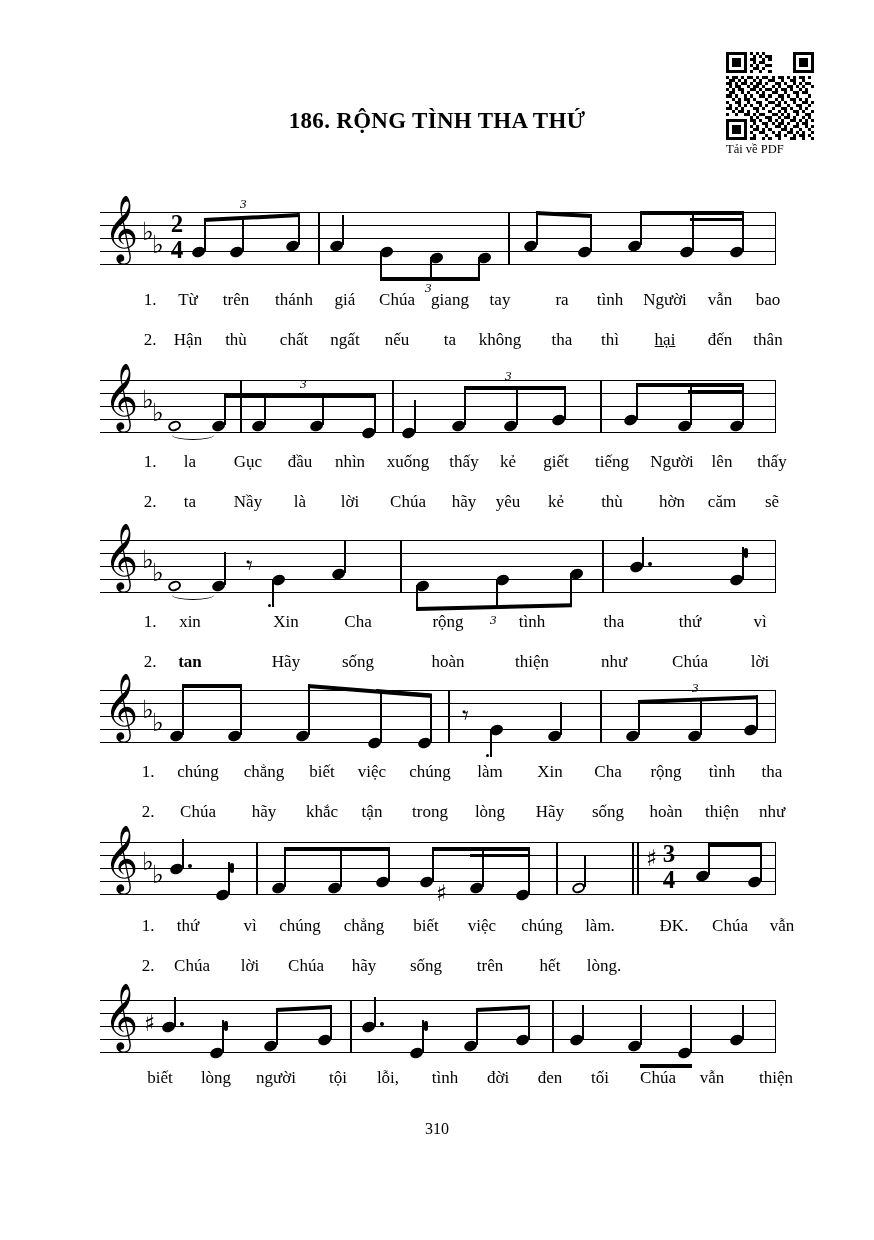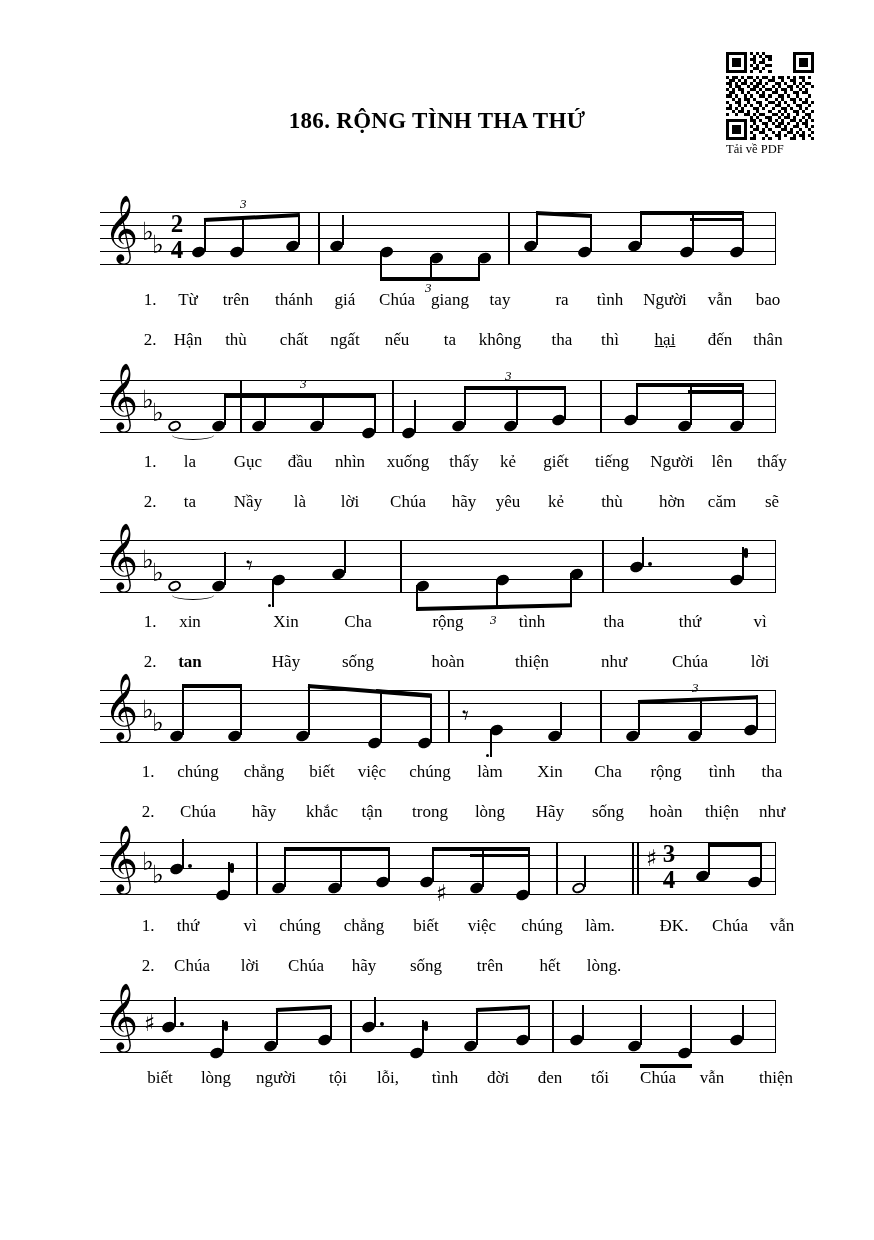--- a/index.html
+++ b/index.html
@@ -918,14 +918,15 @@
     <span class="w" style="left:288px;">lỗi,</span>
     <span class="w" style="left:345px;">tình</span>
     <span class="w" style="left:398px;">đời</span>
     <span class="w" style="left:450px;">đen</span>
     <span class="w" style="left:500px;">tối</span>
     <span class="w" style="left:558px;">Chúa</span>
     <span class="w" style="left:612px;">vẫn</span>
     <span class="w" style="left:676px;">thiện</span>
   </div>
 
+  <div class="pagenum">310</div>
 
 </div>
 
 </body></html>

